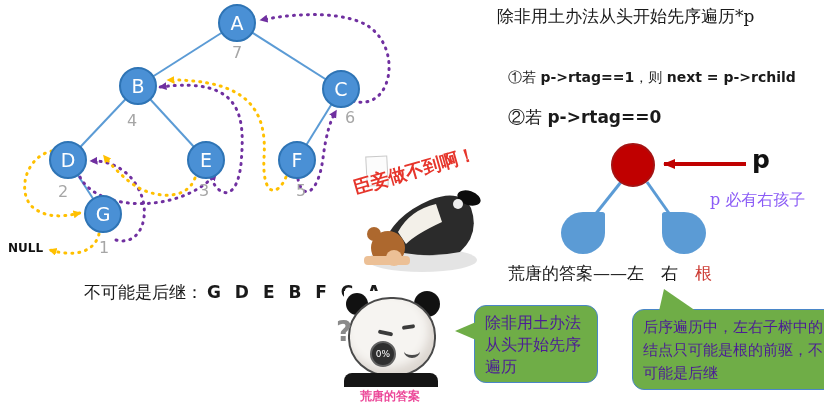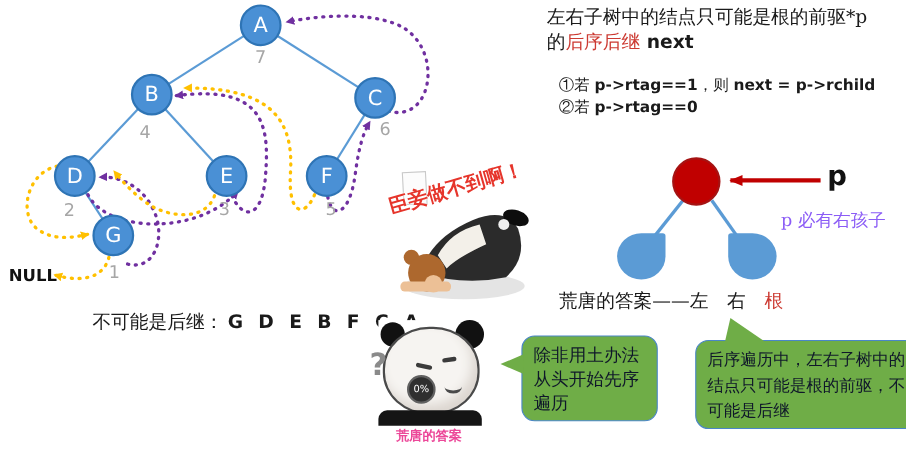--- a/index.html
+++ b/index.html
@@ -11,43 +11,43 @@
   .tree-edge{stroke:#5b9bd5;stroke-width:2;}
   .thread{fill:none;stroke-width:3;stroke-linecap:round;stroke-dasharray:1 6;}
   .successor{stroke:#7030a0;}
   .predecessor{stroke:#ffc000;}
   .tree-node{
     position:absolute;width:38px;height:38px;box-sizing:border-box;border-radius:50%;
     background:#4a90d5;border:2px solid #2e74b5;color:#fff;
     display:flex;align-items:center;justify-content:center;font-size:19px;z-index:3;
   }
   .order-num{position:absolute;color:#a6a6a6;font-size:16px;transform:translate(-50%,-50%);z-index:2;}
-  .null-label{position:absolute;left:8px;top:241px;font-size:15px;font-weight:700;color:#111;z-index:2;}
+  .null-label{position:absolute;left:8px;top:241px;font-size:12px;font-weight:700;color:#111;z-index:2;}
   .seq-line{position:absolute;left:84px;top:281px;font-size:17px;z-index:2;font-family:"DejaVu Serif",serif;}
   .seq-line .letters{font-family:"DejaVu Sans",sans-serif;font-weight:600;letter-spacing:4px;margin-left:4px;}
 
   .serif{font-family:"DejaVu Serif",serif;}
   .code{font-family:"DejaVu Sans",sans-serif;font-weight:700;}
   .red{color:#cc3a32;}
   .panel-title{position:absolute;left:497px;top:5px;width:324px;font-size:17px;line-height:23px;z-index:2;}
   .rule1{position:absolute;left:508px;top:69px;font-size:14px;z-index:2;}
-  .rule2{position:absolute;left:508px;top:89px;font-size:14px;z-index:2;}
+  .rule2{position:absolute;left:508px;top:106px;font-size:17px;z-index:2;}
 
   .p-node{position:absolute;left:611px;top:143px;width:44px;height:44px;border-radius:50%;
     background:#c00000;border:2px solid #a51313;box-sizing:border-box;z-index:2;}
   .blob{position:absolute;width:44px;height:42px;background:#5b9bd5;z-index:2;}
   .blob.left{left:561px;top:212px;border-radius:50% 6% 50% 50%;}
   .blob.right{left:662px;top:212px;border-radius:6% 50% 50% 50%;}
   .p-label{position:absolute;left:752px;top:145px;font-size:25px;font-weight:700;color:#111;z-index:2;}
   .p-note{position:absolute;left:710px;top:190px;font-size:16px;color:#8b5cf6;z-index:2;}
   .traversal{position:absolute;left:508px;top:262px;font-size:17px;z-index:2;}
   .traversal .gap{margin-left:17px;}
 
   .bubble{position:absolute;background:#6fad47;border:1.5px solid #4a86c8;border-radius:12px;
-    color:#0f172a;z-index:4;box-sizing:border-box;font-family:"DejaVu Serif",serif;}
+    color:#4c1d95;z-index:4;box-sizing:border-box;font-family:"DejaVu Serif",serif;}
   .bubble-left{left:474px;top:305px;width:124px;height:78px;font-size:16px;line-height:22px;padding:6px 10px;}
   .bubble-left .tail{position:absolute;left:-20px;top:16px;width:0;height:0;
     border-top:9px solid transparent;border-bottom:9px solid transparent;border-right:21px solid #6fad47;}
   .bubble-right{left:632px;top:309px;width:209px;height:81px;font-size:15px;line-height:23px;padding:6px 10px;}
   .bubble-right .tail{position:absolute;top:-21px;left:26px;width:0;height:0;
     border-bottom:22px solid #6fad47;border-left:5px solid transparent;border-right:32px solid transparent;}
 
   
   .panda{position:absolute;left:344px;top:291px;width:98px;height:96px;background:#fff;z-index:3;}
   .panda .ear{position:absolute;background:#111;border-radius:50%;}
@@ -135,22 +135,21 @@
     <div class="order-num" style="left: 104px; top: 247px;">1</div>
   </div>
 
 <div class="null-label">NULL</div>
 
 <div class="seq-line">
   <span>不可能是后继：</span><span class="letters">G D E B F C A</span>
 </div>
 
 <div class="panel-title serif">
-  <div>左右子树中的结点只可能是根的前驱*p</div>
-  <div><span>的</span><span class="red">后序后继</span><span class="code"> next</span></div>
+  <div>除非用土办法从头开始先序遍历*p</div>
 </div>
 
 <div class="rule1 serif"><span>①若 </span><span class="code">p-&gt;rtag==1</span><span>，则 </span><span class="code">next = p-&gt;rchild</span></div>
 
 <div class="rule2 serif"><span>②若 </span><span class="code">p-&gt;rtag==0</span></div>
 
 <div class="p-node"></div>
 <div class="blob left"></div>
 <div class="blob right"></div>
 <div class="p-label">p</div>

